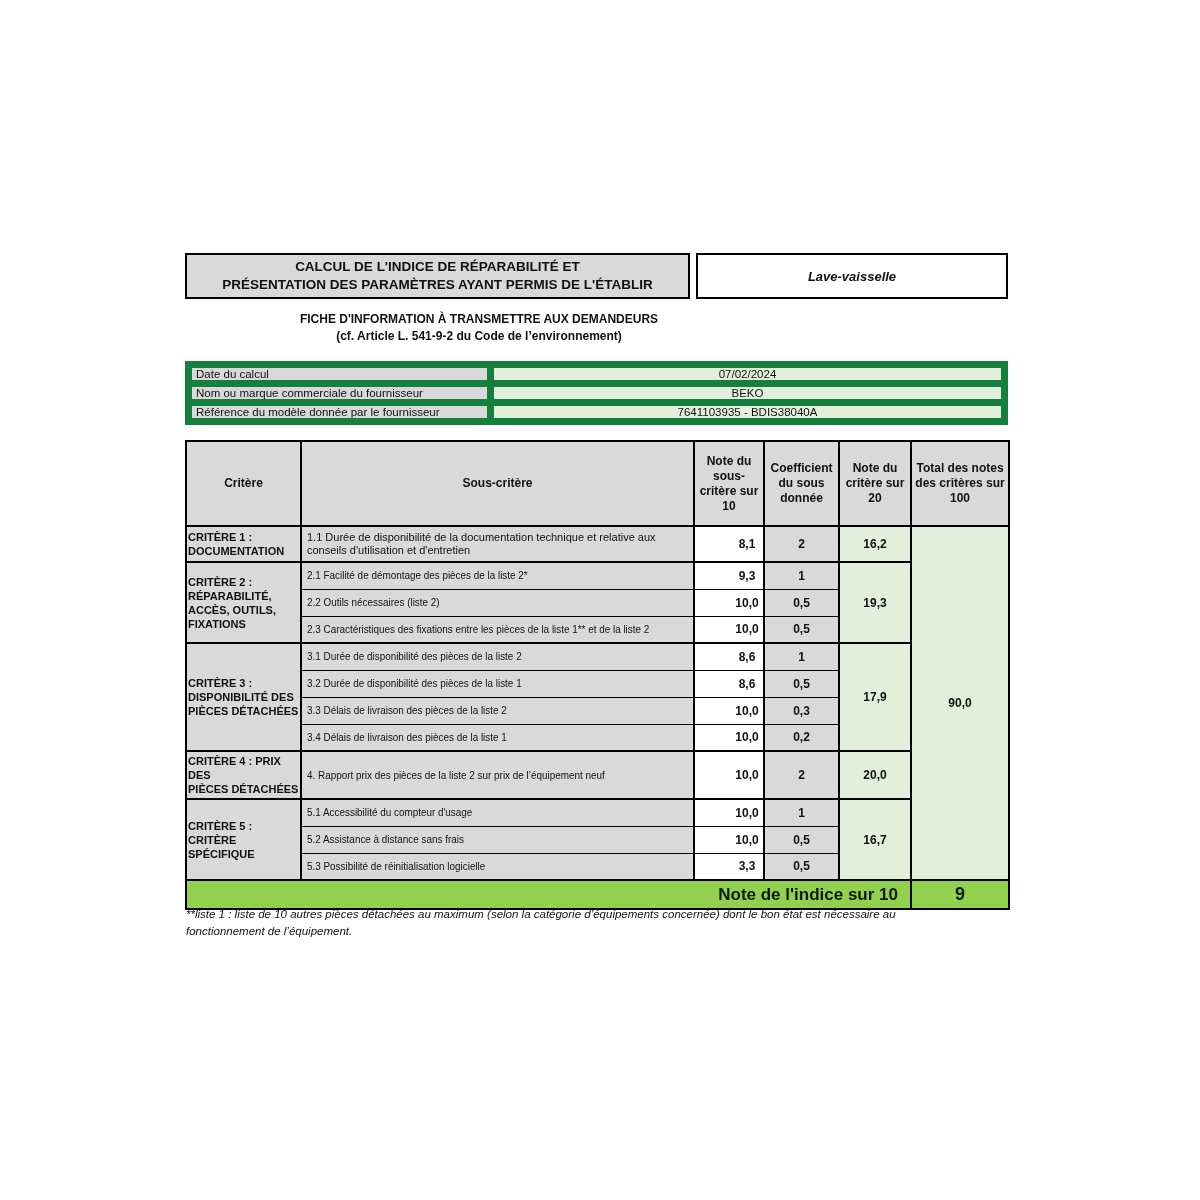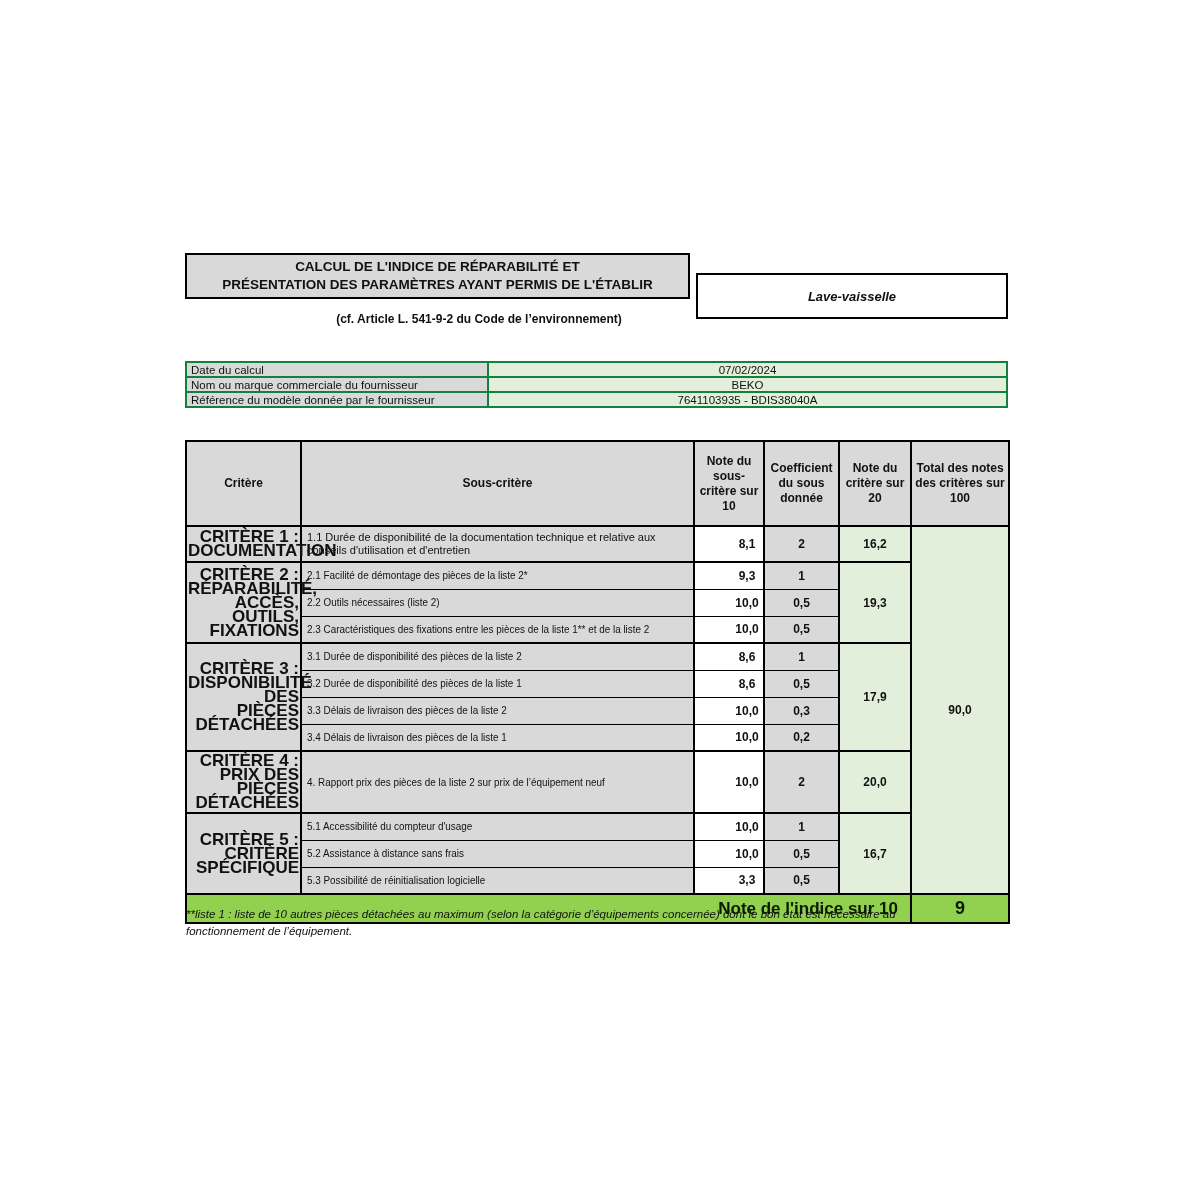--- a/index.html
+++ b/index.html
@@ -10,42 +10,42 @@
   
   .header-row { position:absolute; left:185px; top:253px; width:823px; height:46px; display:flex; }
   .title-box {
     width:505px; height:46px; background:#d9d9d9; border:2px solid #000;
     display:flex; flex-direction:column; justify-content:center; text-align:center;
     font-weight:bold; font-size:13.5px; line-height:18px;
   }
   .product-box {
     margin-left:6px; flex:1; height:46px; background:#fff; border:2px solid #000;
     display:flex; align-items:center; justify-content:center;
-    font-weight:bold; font-style:italic; font-size:13px;margin-top:20px;
+    font-weight:bold; font-style:italic; font-size:13px;
   }
 
   
   .subtitle { position:absolute; left:185px; top:311px; width:588px; text-align:center;
     font-weight:bold; font-size:12px; line-height:17px; }
 
   
   .info-table { position:absolute; left:185px; top:361px; width:823px; border-collapse:collapse; table-layout:fixed; }
-  .info-table td { border:2px solid #15803d; height:15px; font-size:11.5px; padding:0 4px; }
+  .info-table td { border:7px solid #15803d; height:15px; font-size:11.5px; padding:0 4px; }
   .info-table td.ilabel { background:#d9d9d9; width:302px; text-align:left; }
   .info-table td.ivalue { background:#e2efda; text-align:center; }
 
   
   .mt { position:absolute; left:185px; top:440px; width:823px; border-collapse:collapse; table-layout:fixed;
         border:2px solid #000; }
   .mt th, .mt td { border:1px solid #000; border-left-width:2px; border-right-width:2px; }
   .mt thead th { background:#d9d9d9; font-weight:bold; font-size:12px; line-height:15px;
                  text-align:center; vertical-align:middle; height:85px; border-bottom-width:2px; padding:2px; }
   .mt tbody tr.bs td { border-top-width:2px; }
-  .mt td.crit { background:#d9d9d9; text-align:right; vertical-align:middle;
-                font-weight:bold; font-size:17px; line-height:14px; padding:2px 1px; }
+  .mt td.crit { background:#d9d9d9; text-align:left; vertical-align:middle;
+                font-weight:bold; font-size:11px; line-height:14px; padding:2px 1px; }
   .cl { display:block; }
   .mt td.sub { background:#d9d9d9; text-align:left; vertical-align:middle;
                font-size:11px; line-height:13px; padding:1px 2px 1px 5px; overflow:hidden; }
   .sq { display:inline-block; white-space:nowrap; transform:scaleX(.9); transform-origin:0 50%; }
   .mt td.n10 { background:#ffffff; text-align:center; vertical-align:middle; font-weight:bold; font-size:12px;padding-left:36px; }
   .mt td.co  { background:#d9d9d9; text-align:center; vertical-align:middle; font-weight:bold; font-size:12px; }
   .mt td.n20 { background:#e2efda; text-align:center; vertical-align:middle; font-weight:bold; font-size:12px; }
   .mt td.tot { background:#e2efda; text-align:center; vertical-align:middle; font-weight:bold; font-size:12px; }
   .r-tall td { height:36px; }
   .r-std td  { height:27px; }
@@ -67,20 +67,21 @@
     <div class="title-box">
       <div>CALCUL DE L'INDICE DE RÉPARABILITÉ ET</div>
       <div>PRÉSENTATION DES PARAMÈTRES AYANT PERMIS DE L'ÉTABLIR</div>
     </div>
     <div class="product-box">
       <span>Lave-vaisselle</span>
     </div>
   </div>
 
   <div class="subtitle">
+    <div>FICHE D'INFORMATION À TRANSMETTRE AUX DEMANDEURS</div>
     <div>(cf. Article L. 541-9-2 du Code de l’environnement)</div>
   </div>
 
   <table class="info-table">
     <tbody>
       <tr>
         <td class="ilabel">Date du calcul</td>
         <td class="ivalue">07/02/2024</td>
       </tr>
       <tr>

